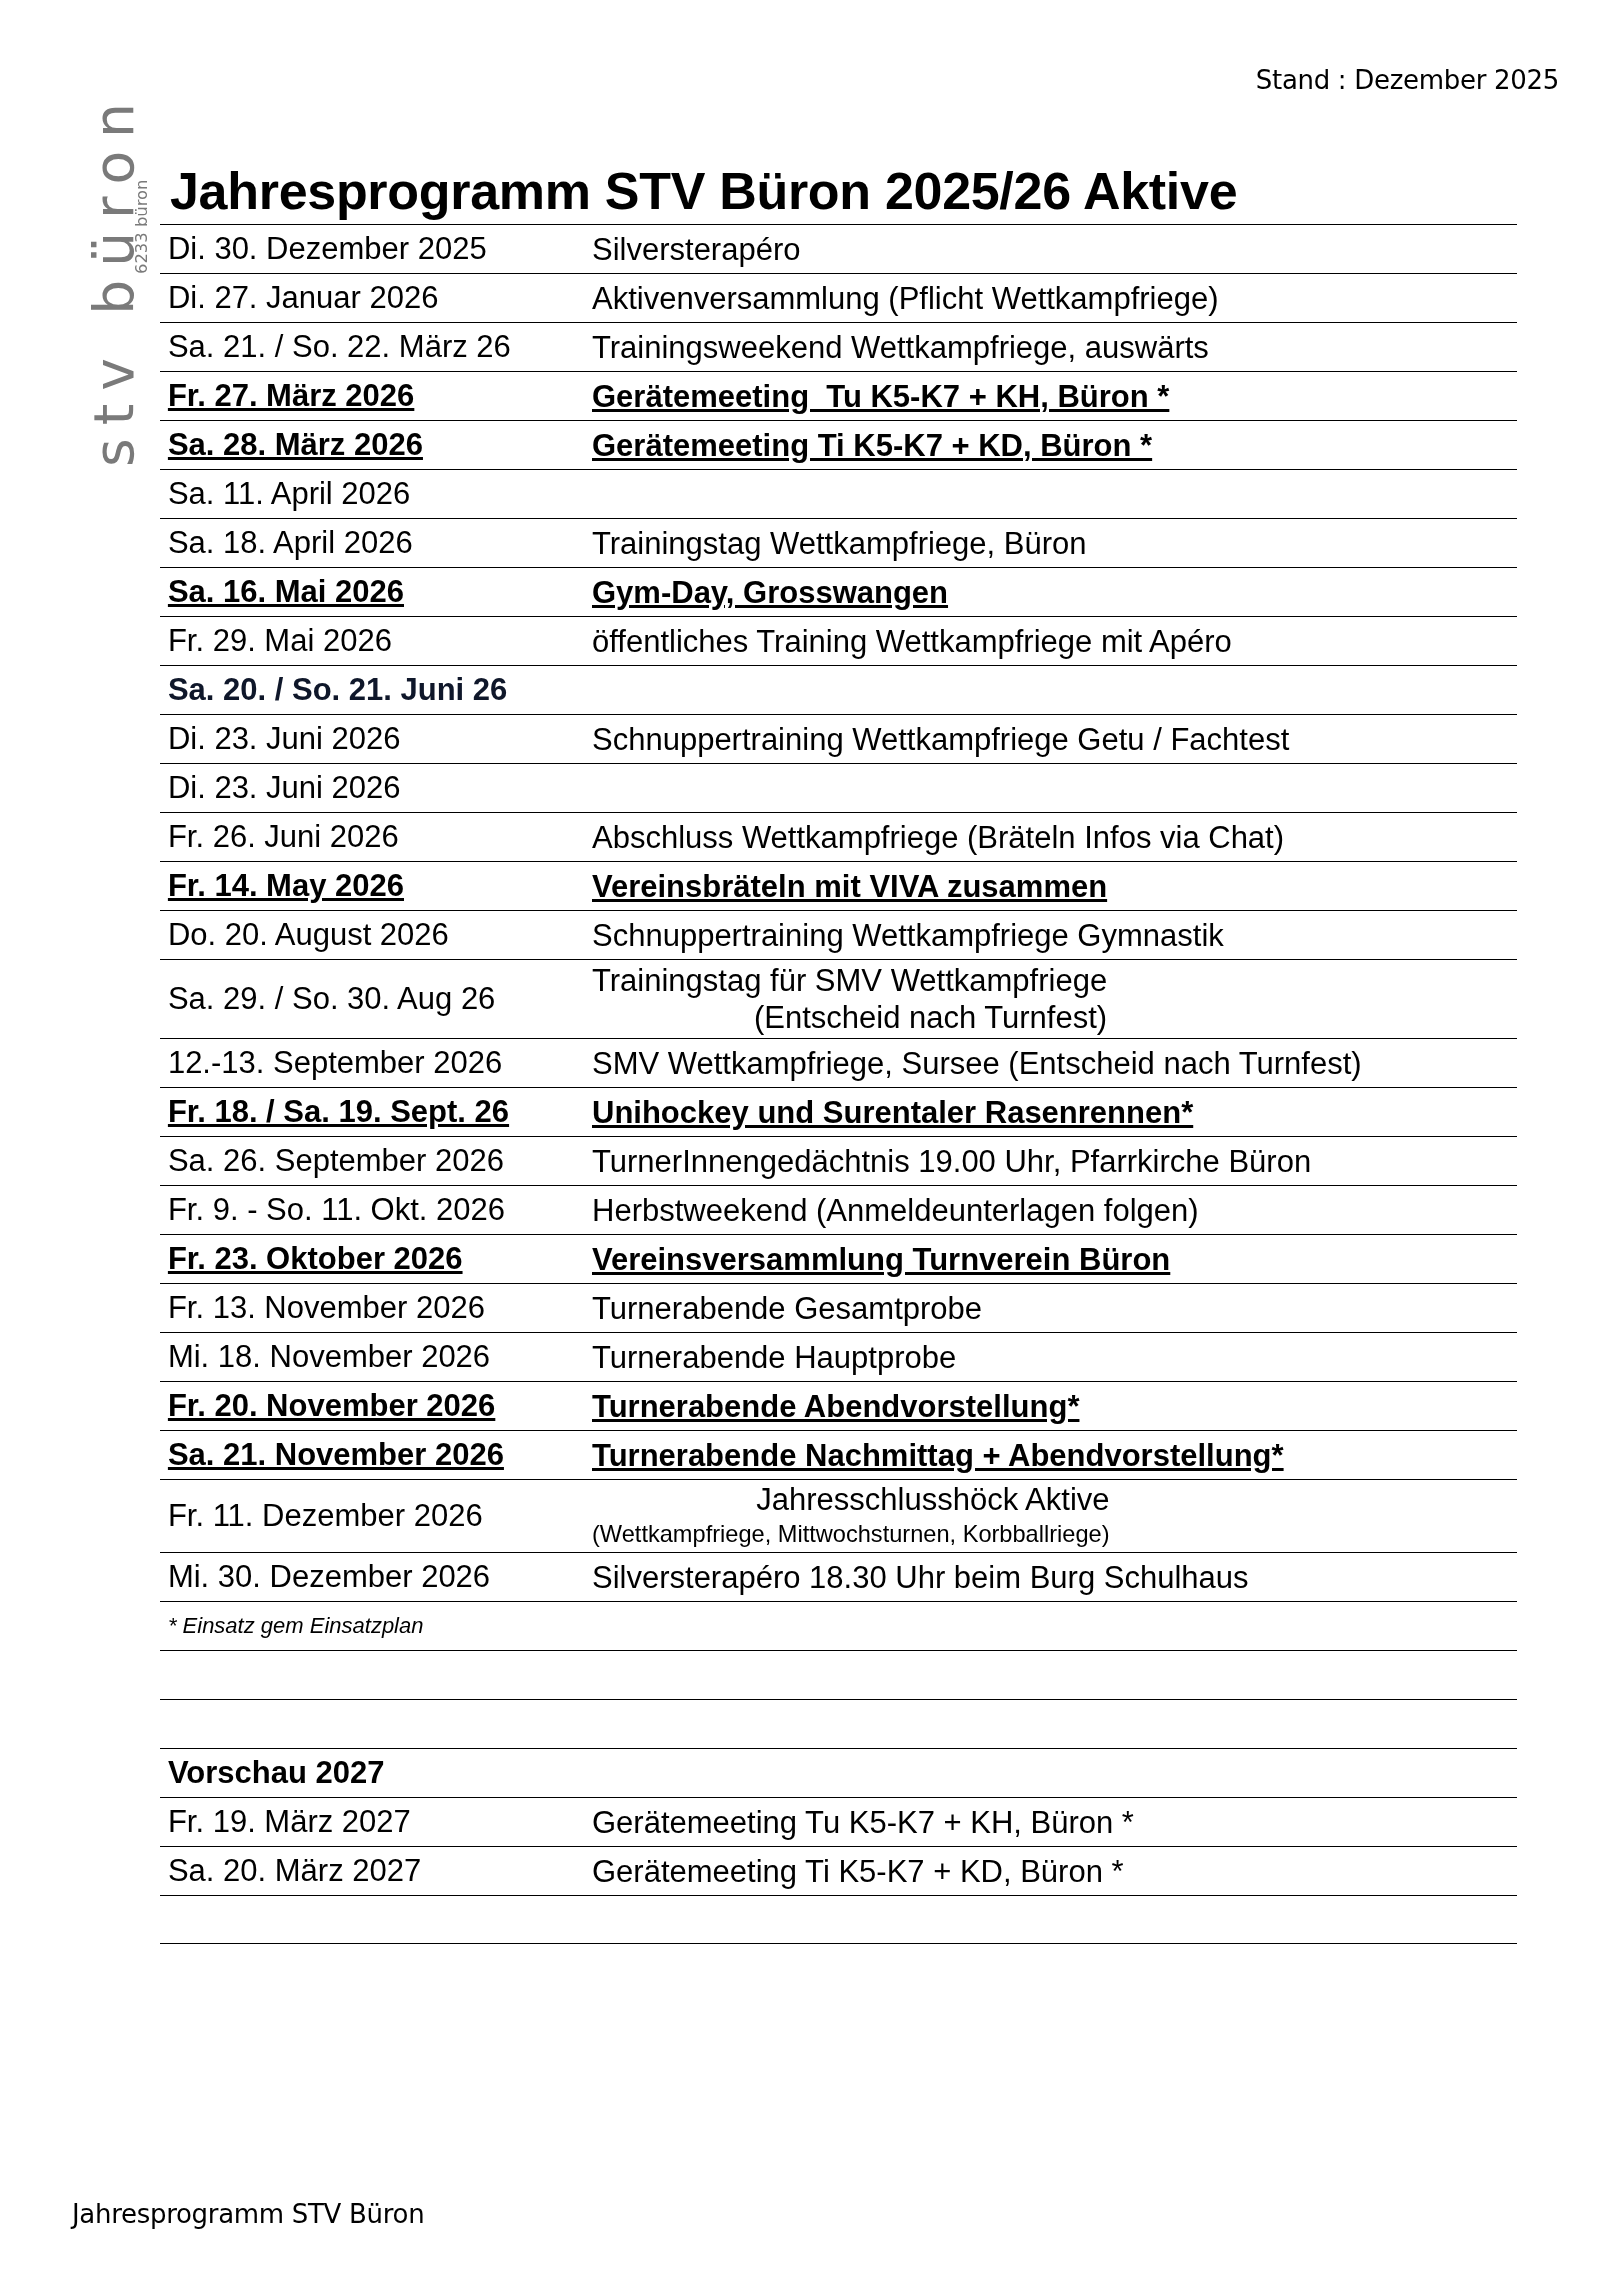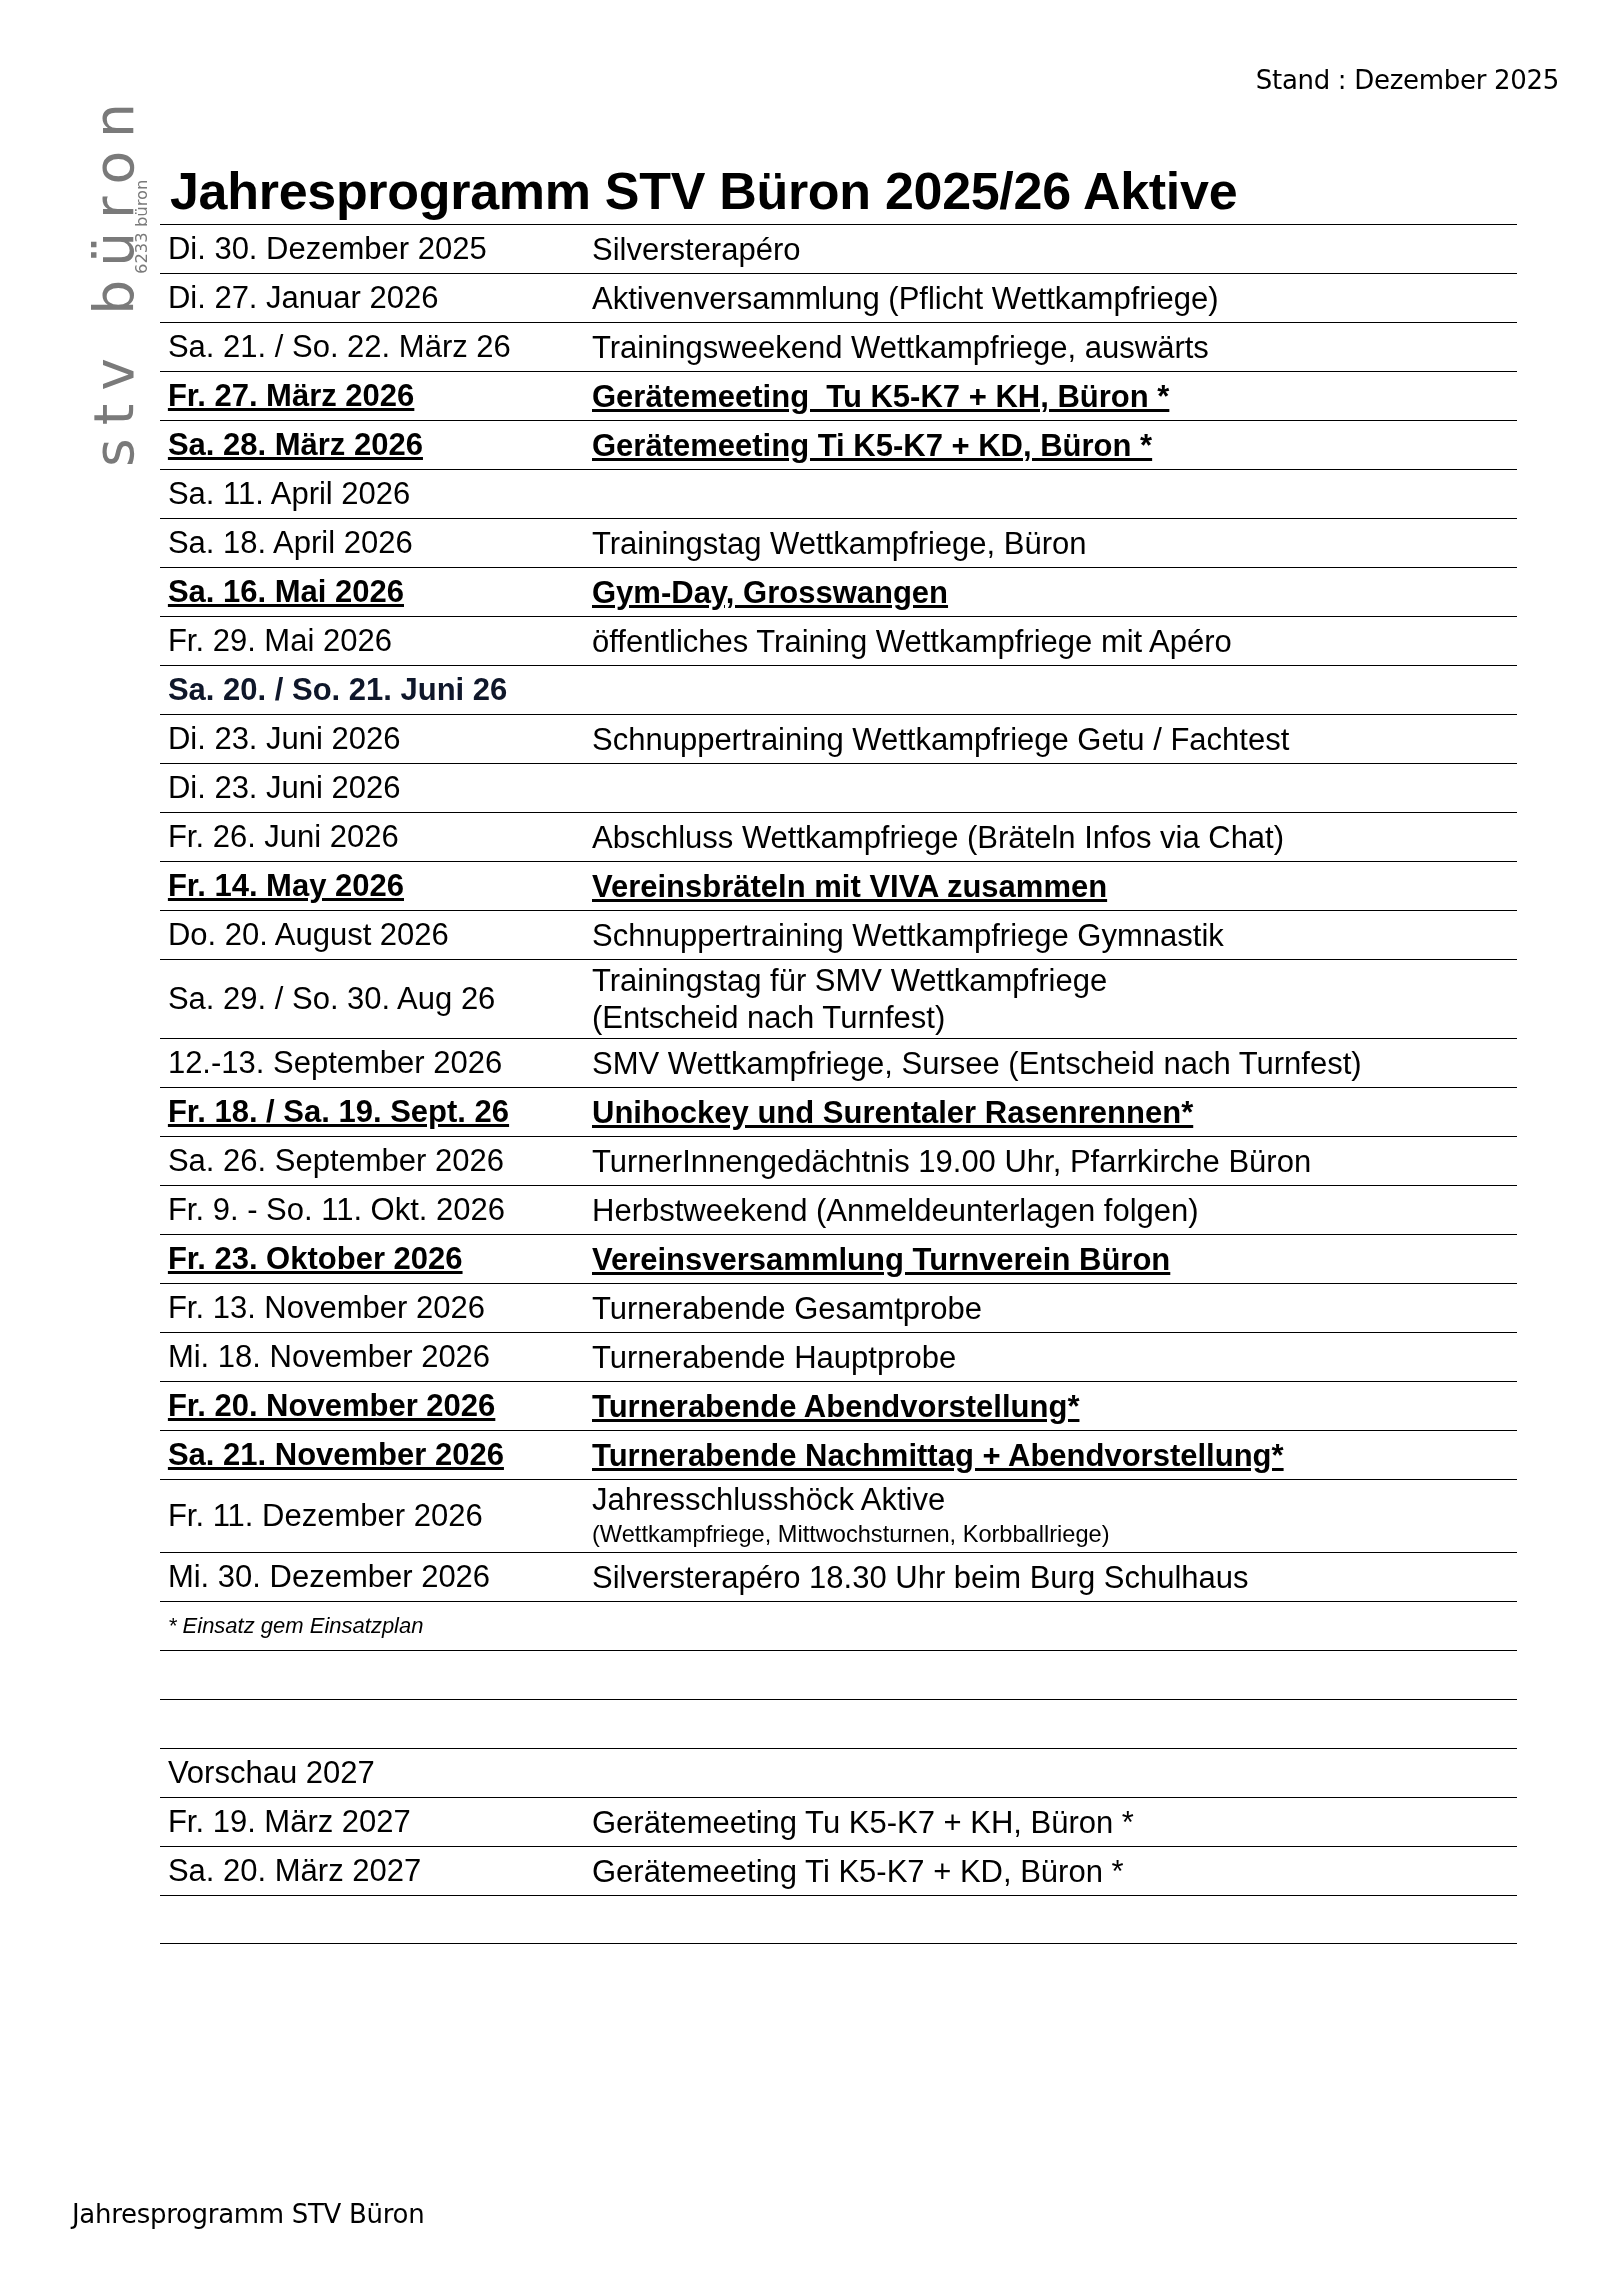--- a/index.html
+++ b/index.html
@@ -13,31 +13,31 @@
                  color: #7a7a7a; font-family: "DejaVu Sans", sans-serif; font-size: 55px;
                  letter-spacing: 13px; line-height: 56px; white-space: nowrap; }
     .logo-sub { position: absolute; left: 0; top: 0; width: 105px; height: 17px;
                 transform-origin: 0 0; transform: translate(54px, 105px) rotate(-90deg);
                 color: #7a7a7a; font-family: "DejaVu Sans", sans-serif; font-size: 16.4px;
                 line-height: 17px; white-space: nowrap; }
     .title { position: absolute; left: 170px; top: 160px; font-size: 52px; font-weight: bold;
              line-height: 63px; white-space: nowrap; letter-spacing: -0.3px; }
     .table { position: absolute; left: 160px; top: 224px; width: 1357px; }
     .row { position: relative; border-top: 1.3px solid #000; box-sizing: border-box;
-           display: flex; align-items: center; height: 49px; }
+           display: flex; align-items: center; height: 49px; text-align: right; }
     .row.tall { height: 79px; text-decoration: underline; }
     .row.tall2 { height: 73px; }
     .row.last { border-bottom: 1.3px solid #000; }
     .cell-date { position: absolute; left: 7.9px; font-size: 31px; white-space: nowrap; }
     .cell-event { position: absolute; left: 432px; font-size: 31px; white-space: nowrap; line-height: 37px; }
     .row.bold .cell-date, .row.bold .cell-event { font-weight: bold; text-decoration: underline; }
     .row.red .cell-date, .row.red .cell-event { color: #0f172a; font-weight: bold; }
     .event-sub { display: block; font-size: 23.6px; line-height: 33px; }
     .footnote { position: absolute; left: 7.9px; font-size: 22px; font-style: italic; }
-    .section-head { position: absolute; left: 7.9px; font-size: 31px; font-weight: normal; }
+    .section-head { position: absolute; left: 7.9px; font-size: 31px; font-weight: bold; }
     .footer { position: absolute; left: 72px; top: 2199px; font-size: 26px;
               font-family: "DejaVu Sans", sans-serif; letter-spacing: -0.3px; }
   </style>
 </head>
 <body>
 
 <div class="stand">Stand : Dezember 2025</div>
 
 <div class="logo">
   <div class="logo-main">stv büron</div>

